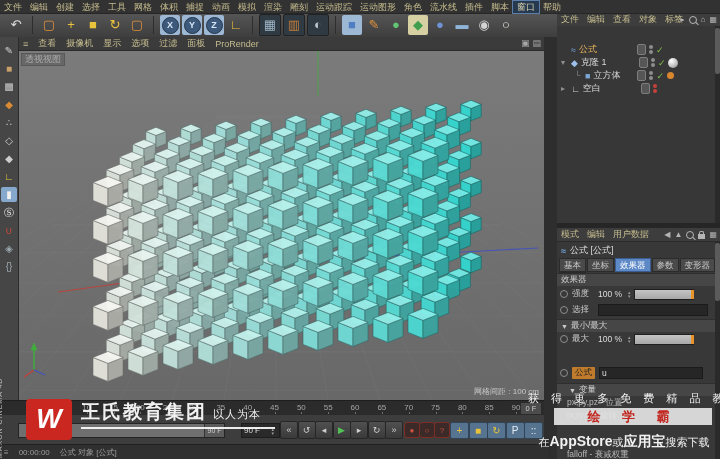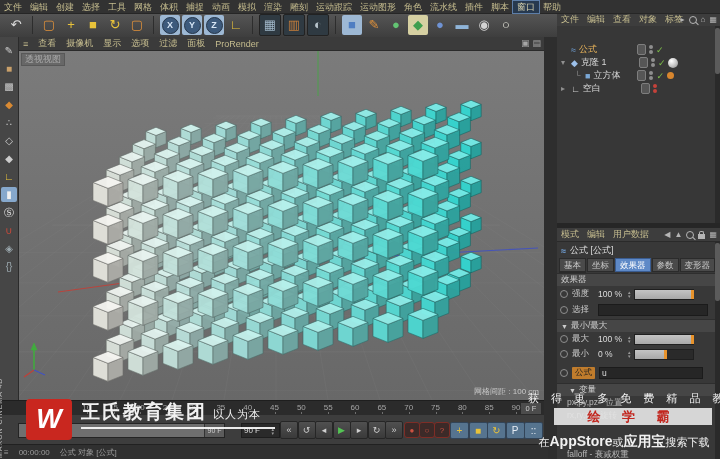--- a/index.html
+++ b/index.html
@@ -1139,31 +1139,20 @@
         <span class="adot"></span>
         <span class="alabel">最大</span>
         <span class="avalue">100 %</span>
         <span class="stepper"></span>
         <span class="slider">
           <span class="slider-fill" style="display: block; width: 100%;">
               <span class="slider-knob"></span>
             </span>
         </span>
       </div>
-      <div class="am-row" style="top:119px;">
-        <span class="adot"></span>
-        <span class="alabel">最小</span>
-        <span class="avalue">0 %</span>
-        <span class="stepper"></span>
-        <span class="slider">
-          <span class="slider-fill" style="display: block; width: 55%;">
-              <span class="slider-knob"></span>
-            </span>
-        </span>
-      </div>
 
       <div class="am-row" style="top:138px;">
         <span class="adot"></span>
         <span class="chip-orange">公式</span>
         <span class="afield" style="width:98px;margin-left:4px;">u</span>
       </div>
 
       <div class="am-group" style="top:155px;padding-left:12px;">
         <span style="margin-right:3px;font-size:7px;">▼</span>
         <span>变量</span>

